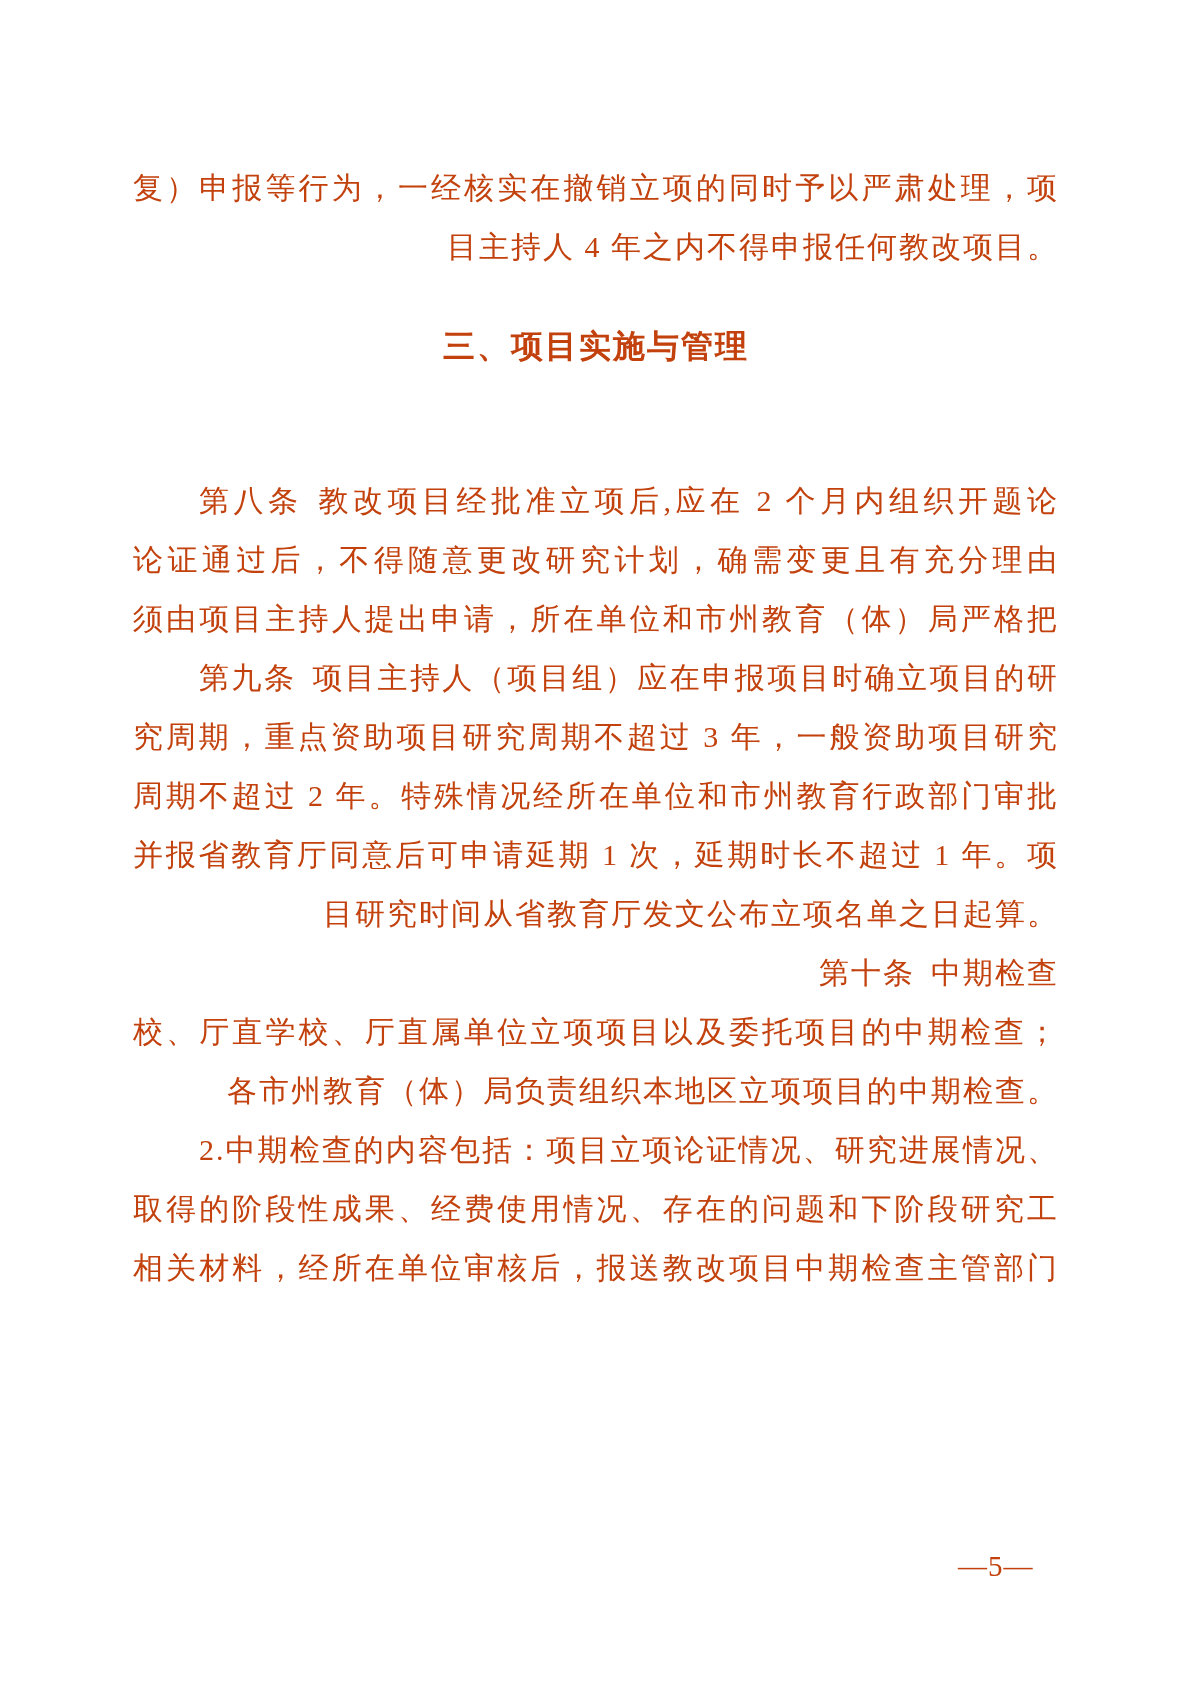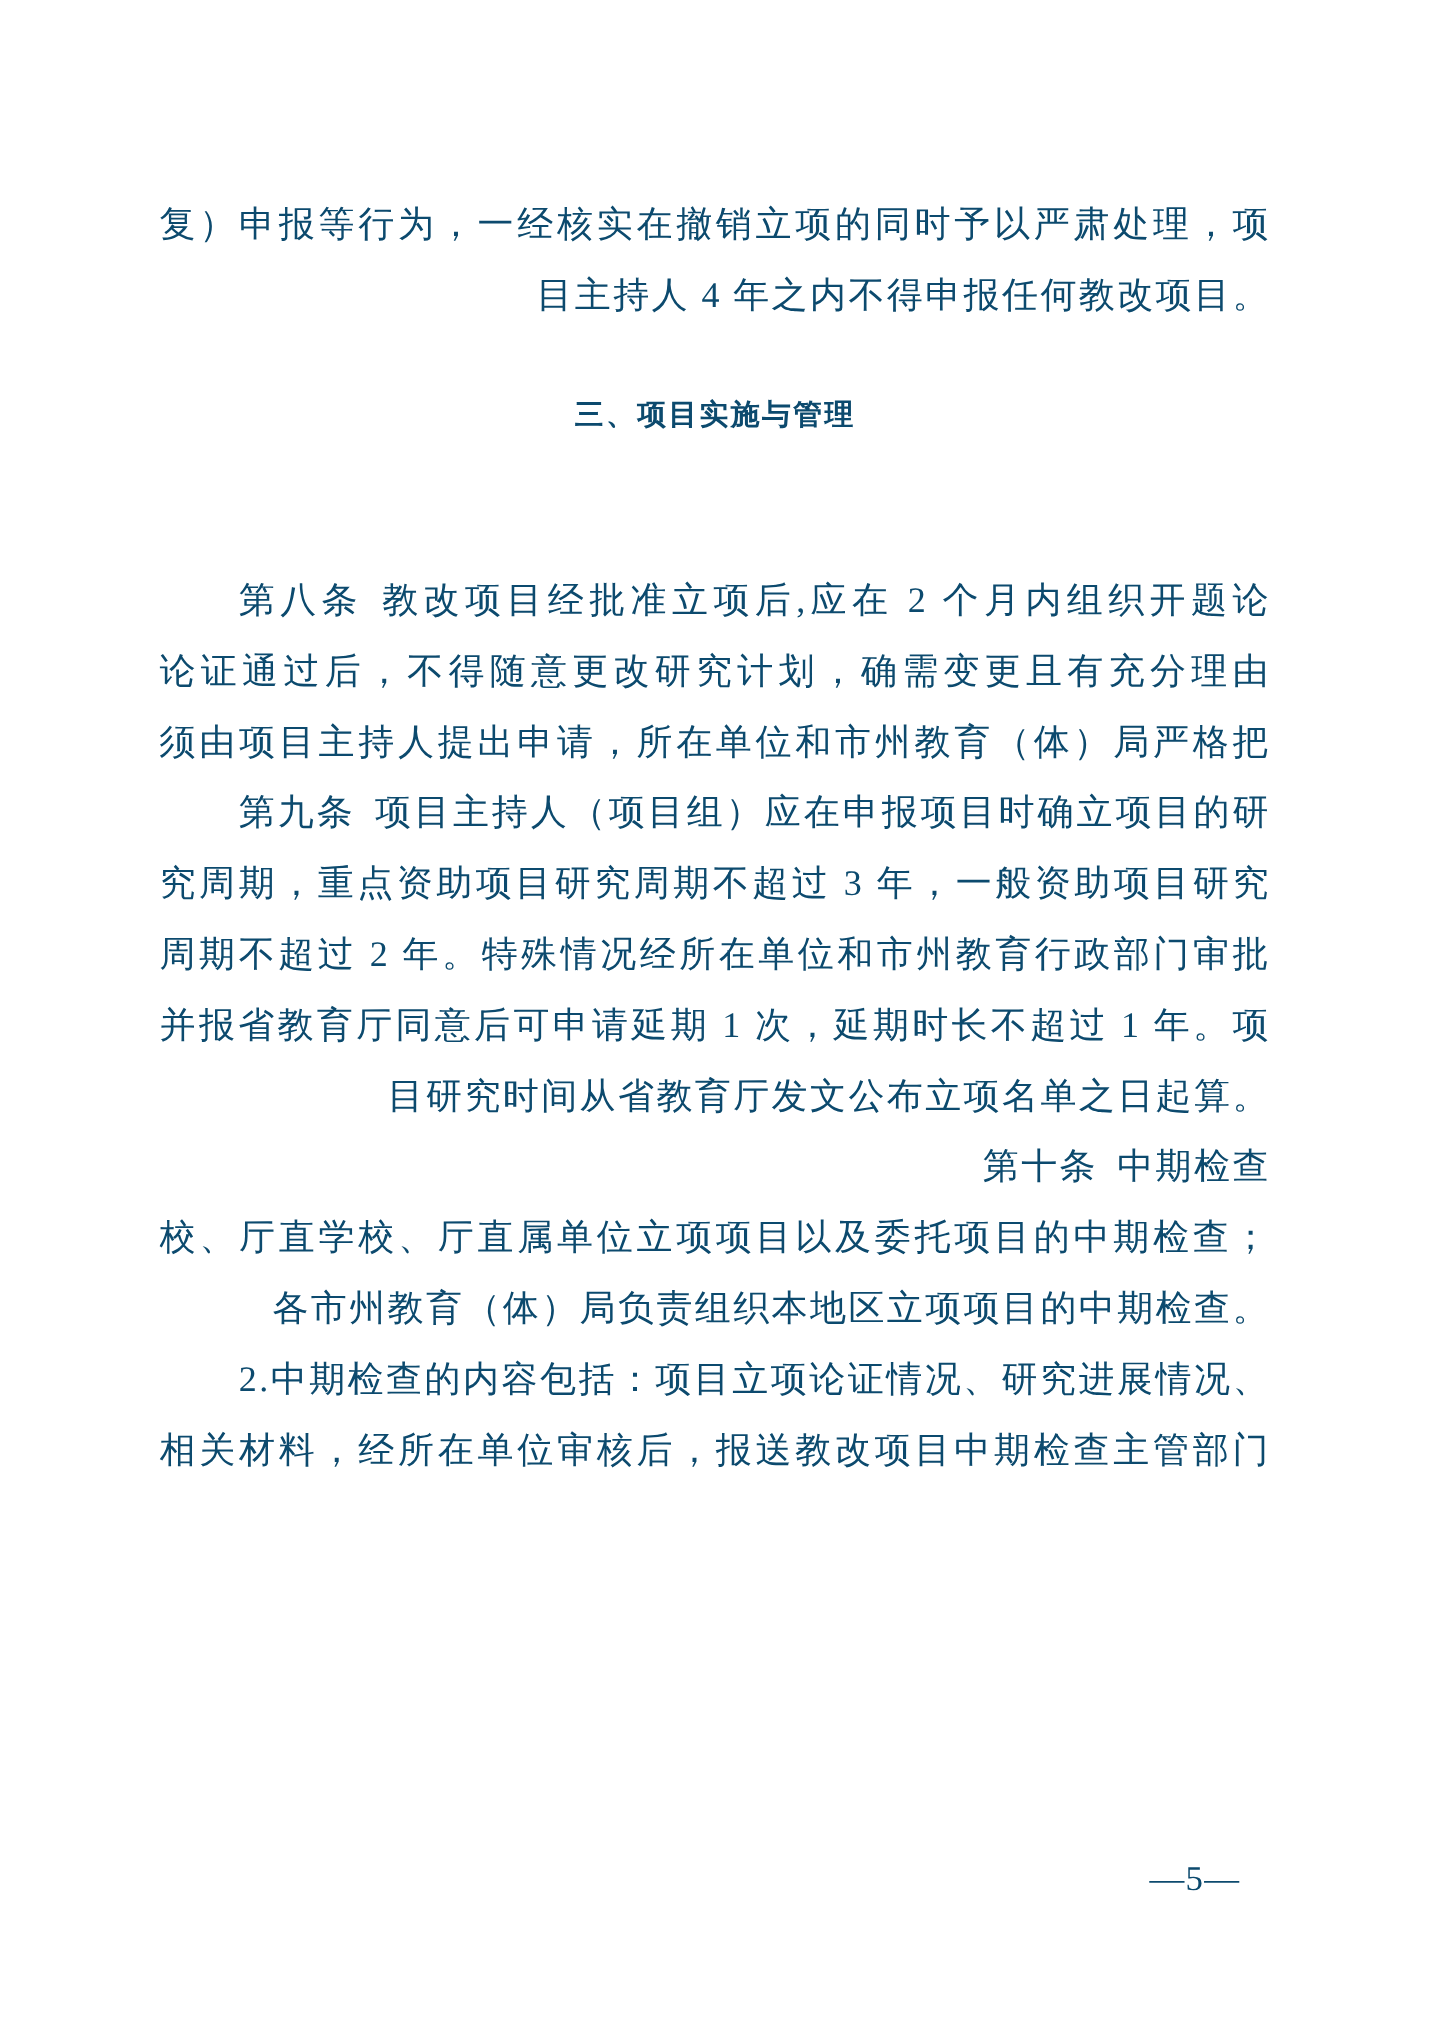--- a/index.html
+++ b/index.html
@@ -1,21 +1,21 @@
 <!DOCTYPE html>
 <html><head>
 <meta charset="utf-8">
 <style>
   html,body{margin:0;padding:0;background:#ffffff;}
   .page{
     position:relative;
     width:1191px;
     height:1684px;
     background:#ffffff;
-    color:#0c4a6e;
+    color:#c2410c;
     font-family:"Liberation Serif","DejaVu Serif",serif;
     overflow:hidden;
   }
   .content{
     position:absolute;
     left:133px;
     top:158px;
     width:926px;
   }
   .line{
@@ -38,23 +38,23 @@
     font-weight:400;
     margin-right:16px;
   }
   .heading{
     height:59px;
     line-height:59px;
     margin-top:41px;
     margin-bottom:95px;
     text-align:center;
     text-align-last:center;
-    font-family:Liberation Serif, serif;
+    font-family:Liberation Sans, sans-serif;
     font-weight:700;
-    font-size:24px;
+    font-size:32px;
     letter-spacing:2px;
     text-indent:0;
   }
   .page-number{
     position:absolute;
     top:1548px;
     left:958px;
     font-size:29px;
     letter-spacing:1px;
     line-height:36px;
@@ -86,18 +86,19 @@
     <div class="line">目研究时间从省教育厅发文公布立项名单之日起算。</div>
 
     <div class="line indent">
       <span class="lead">第十条</span><span>中期检查</span>
     </div>
 
     <div class="line justify">校、厅直学校、厅直属单位立项项目以及委托项目的中期检查；</div>
     <div class="line">各市州教育（体）局负责组织本地区立项项目的中期检查。</div>
 
     <div class="line justify indent">2.中期检查的内容包括：项目立项论证情况、研究进展情况、</div>
+    <div class="line justify">取得的阶段性成果、经费使用情况、存在的问题和下阶段研究工</div>
     <div class="line justify">相关材料，经所在单位审核后，报送教改项目中期检查主管部门</div>
 
   </div>
 
   <div class="page-number">—5—</div>
 </div>
 
 </body></html>

